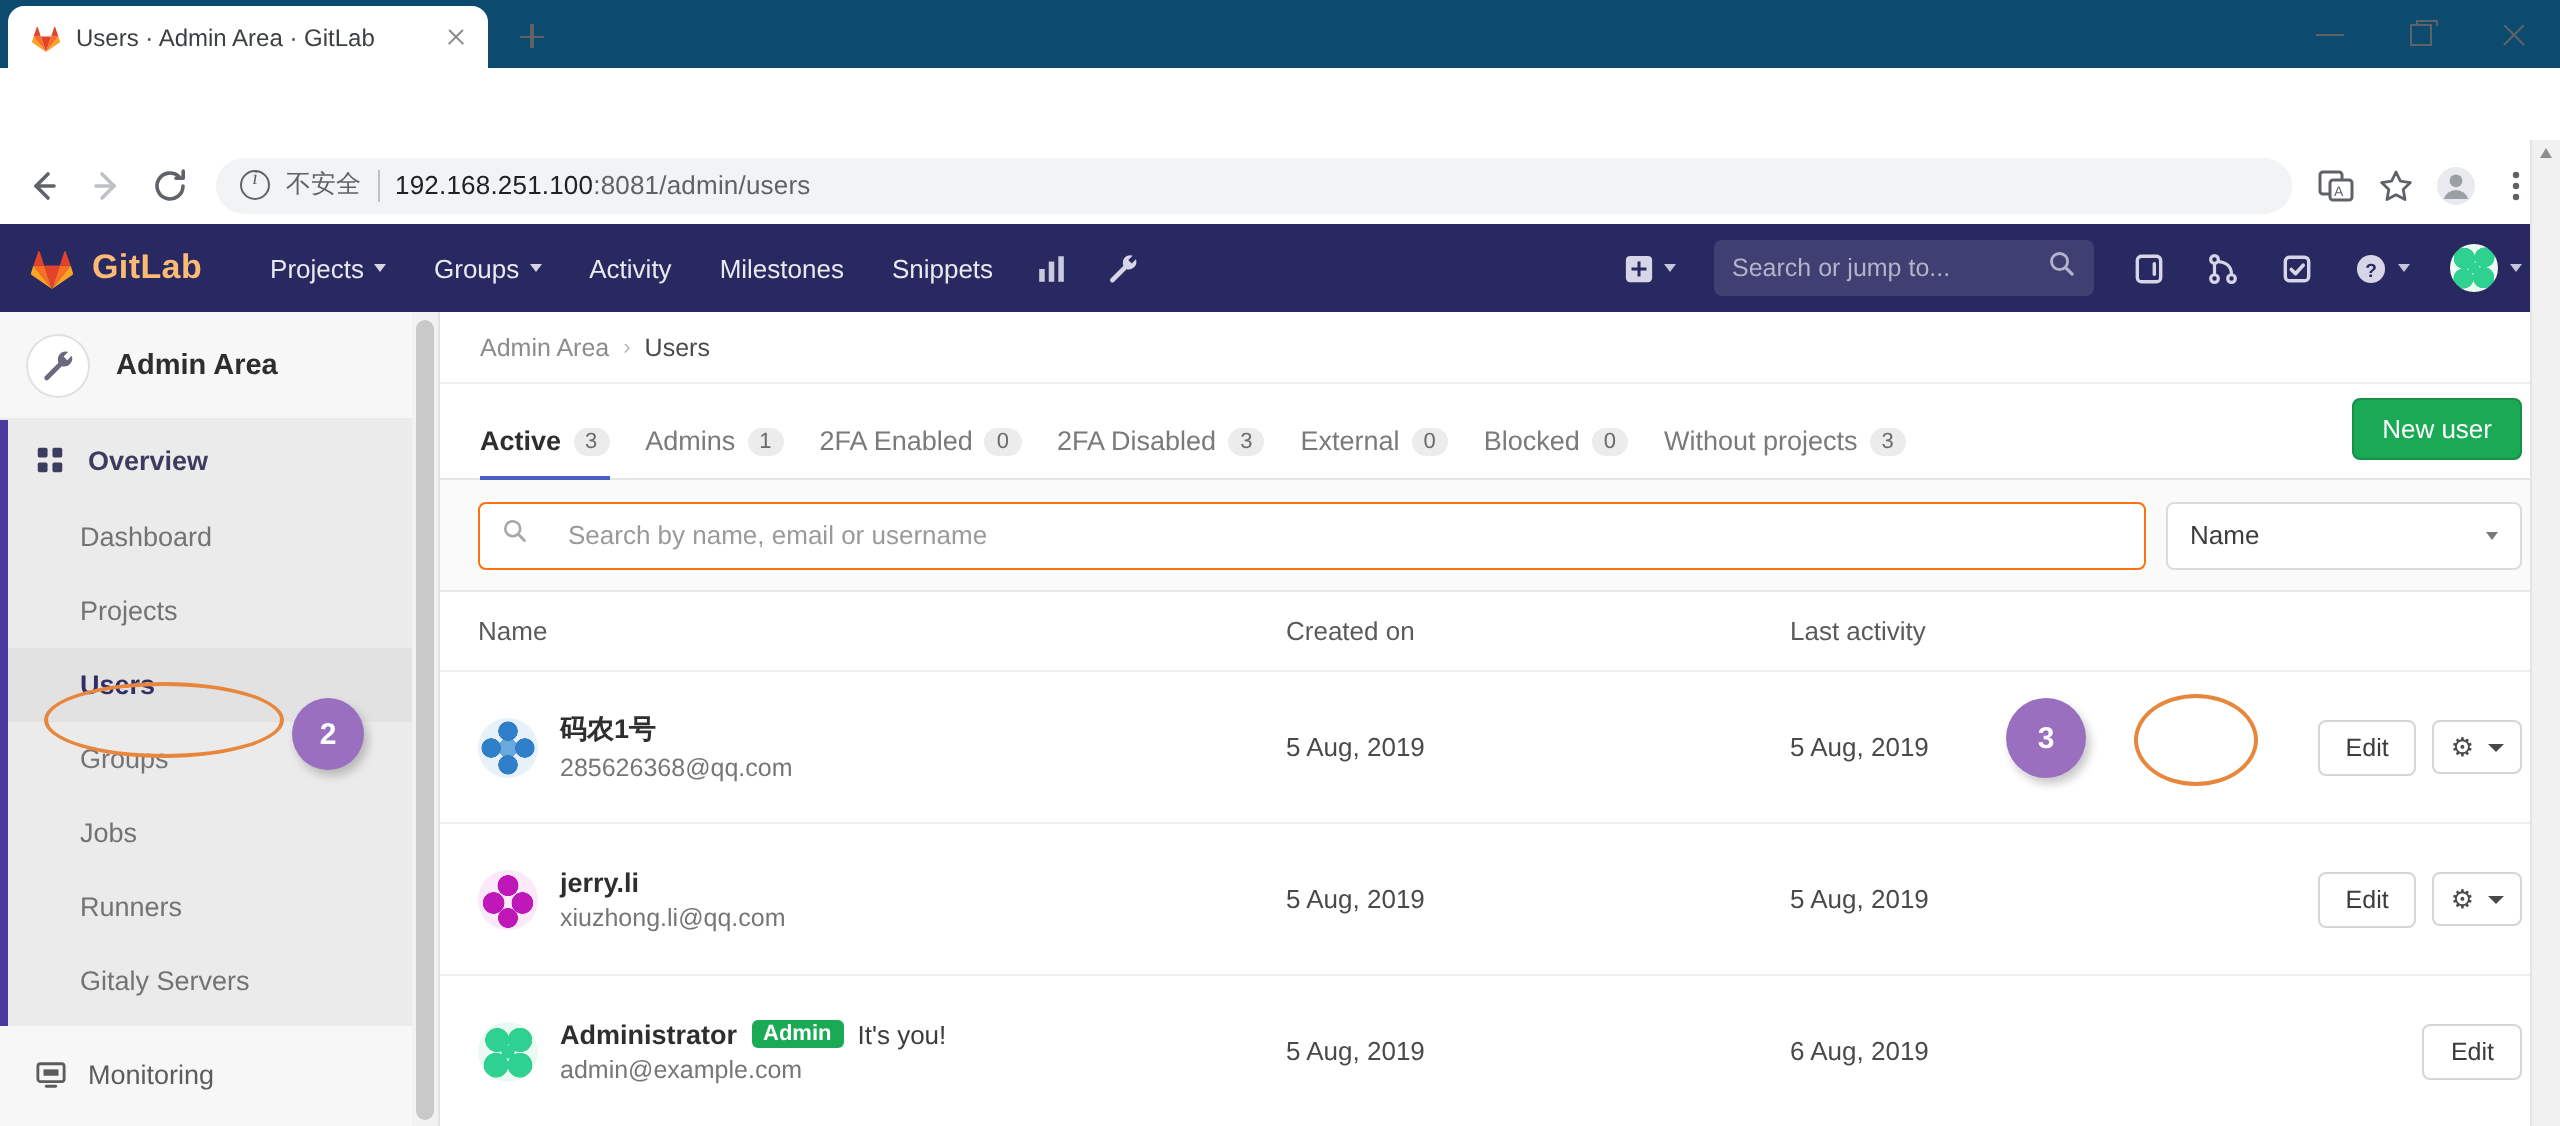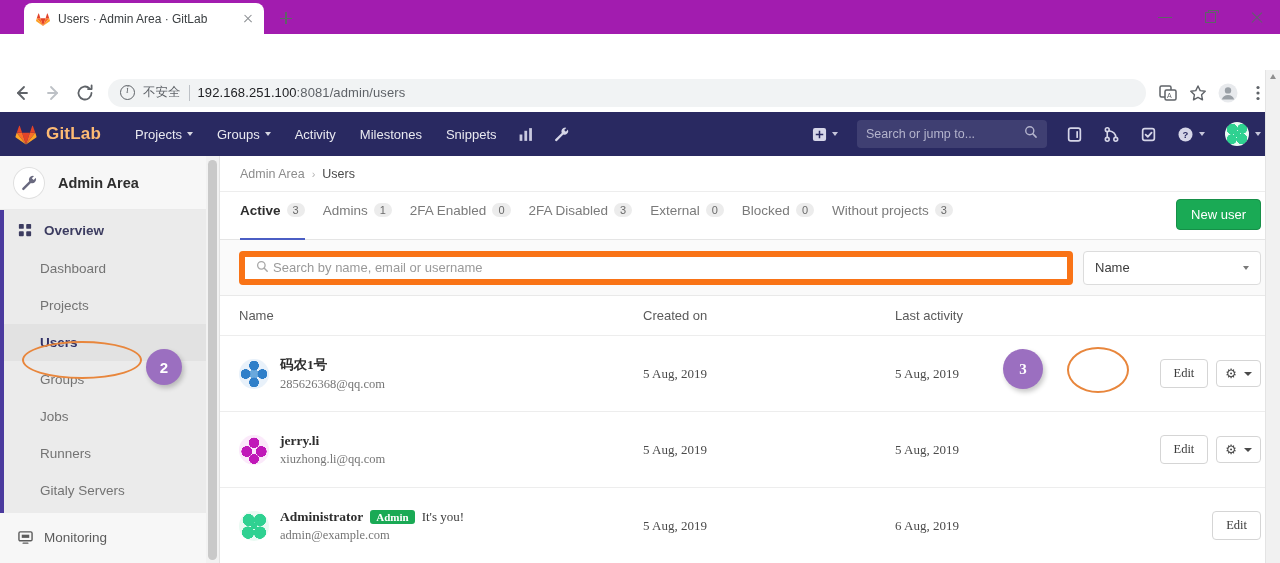--- a/index.html
+++ b/index.html
@@ -7,22 +7,22 @@
     width: 1280px; height: 563px;
     overflow: hidden;
     font-family: "Liberation Sans", sans-serif;
     background: #fff;
   }
 
   
   .browser { width: 1280px; height: 563px; position: relative; background:#fff; }
 
   .tabstrip {
-    height: 34px; background: #a21caf;
-    display: flex; align-items: flex-end; padding-left: 24px; position: relative;
+    height: 34px; background: #0c4a6e;
+    display: flex; align-items: flex-end; padding-left: 4px; position: relative;
   }
   .tab {
     height: 31px; width: 240px; background:#fff;
     border-radius: 8px 8px 0 0; display:flex; align-items:center;
     padding: 0 8px 0 11px; gap: 7px; font-size: 12px; color:#3c4043;
   }
   .tab-fav { width:16px; height:16px; flex:0 0 16px; position:relative; }
   .tab-title { flex:1 1 auto; white-space:nowrap; overflow:hidden; text-overflow:ellipsis; font-size:12px; }
   .tab-close { width:16px; height:16px; flex:0 0 16px; position:relative; opacity:.75; }
   .tab-close::before, .tab-close::after{
@@ -151,21 +151,21 @@
   
   .main { flex:1 1 auto; background:#fff; position:relative; overflow:hidden; }
   .breadcrumb {
     height:36px; display:flex; align-items:center; gap:7px; padding-left:20px;
     font-size:12.5px; color:#8c8c8c; border-bottom:1px solid #ededed; background:#fff;
   }
   .bc-sep { color:#b5b5b5; font-size:11px; }
   .bc-current { color:#4a4a4a; }
 
   .tabs-row {
-    height:48px; display:flex; padding-left:20px;
+    height:48px; display:flex; align-items:flex-end; padding-left:20px;
     border-bottom:1px solid #e5e5e5; position:relative; background:#fff;
   }
   .gtab {
     display:flex; align-items:center; gap:6px; padding:0 13px 11px 0;
     margin-right:5px; font-size:13.5px; color:#7a7a7a; position:relative;
   }
   .gtab.active { color:#2e2e2e; font-weight:bold; }
   .gtab.active::after{
     content:""; position:absolute; left:0; right:13px; bottom:-1px; height:2.5px; background:#4b5ec4;
   }
@@ -177,41 +177,41 @@
     position:absolute; right:19px; bottom:9px;
     background:#1aaa55; color:#fff; font-size:13px;
     padding:7px 14px; border-radius:4px; border:1px solid #168f48;
   }
 
   .filter-row {
     height:56px; background:#fafafa; border-bottom:1px solid #e9e9e9;
     display:flex; align-items:center; padding:0 19px; gap:10px;
   }
   .search-box {
-    flex:1 1 auto; height:34px; background:#fff; border:6px solid #f97316;
-    border-radius:4px; display:flex; align-items:center; gap:4px; padding:0 11px;
+    flex:1 1 auto; height:34px; background:#fff; border:1px solid #f97316;
+    border-radius:4px; display:flex; align-items:center; gap:20px; padding:0 11px;
   }
   .search-ph { font-size:13px; color:#9a9a9a; }
   .sort-select {
     width:178px; height:34px; background:#fff; border:1px solid #dcdcdc; border-radius:4px;
     display:flex; align-items:center; justify-content:space-between; padding:0 11px;
     font-size:13px; color:#3c3c3c;
   }
 
   .thead {
     height:40px; display:flex; align-items:center; padding:0 19px;
     font-size:13px; color:#5a5a5a; border-bottom:1px solid #ededed;
   }
   .col-name { flex:0 0 404px; }
   .col-created { flex:0 0 252px; }
   .col-activity { flex:1 1 auto; }
 
   .urow {
     height:76px; display:flex; align-items:center; padding:0 19px;
-    border-bottom:1px solid #ededed; position:relative;font-family:Liberation Serif, serif;
+    border-bottom:1px solid #ededed; position:relative;
   }
   .urow:last-child { border-bottom:none; }
   .u-ident { flex:0 0 404px; display:flex; align-items:center; gap:11px; }
   .u-avatar { width:30px;height:30px;border-radius:50%; flex:0 0 30px; }
   .u-av-blue {
     background:
       radial-gradient(circle at 50% 22%, #2f7fc9 0 17%, transparent 18%),
       radial-gradient(circle at 22% 50%, #2f7fc9 0 17%, transparent 18%),
       radial-gradient(circle at 78% 50%, #2f7fc9 0 17%, transparent 18%),
       radial-gradient(circle at 50% 78%, #2f7fc9 0 17%, transparent 18%),

